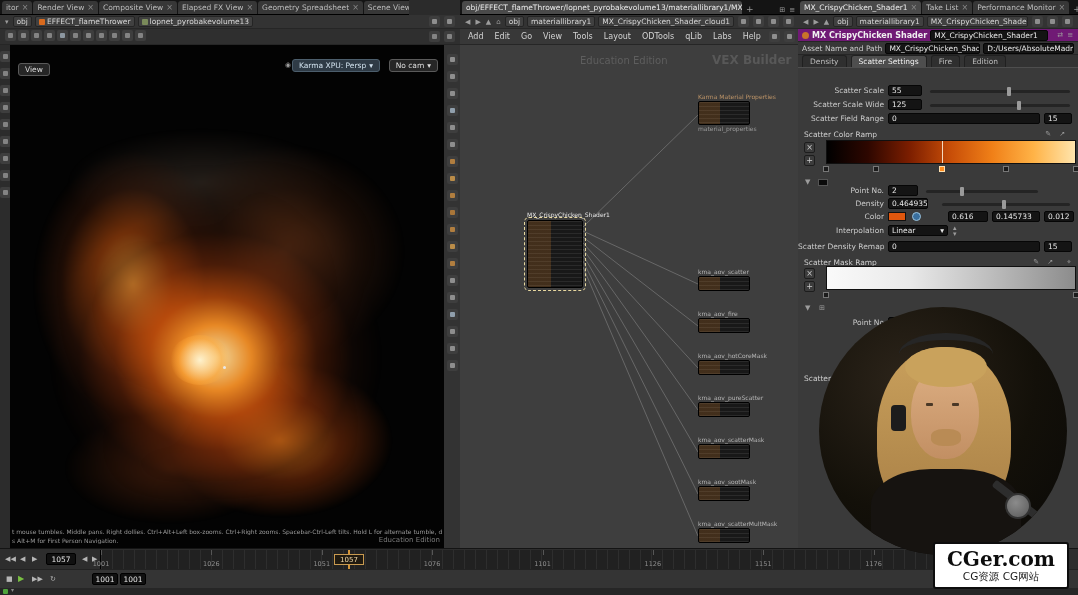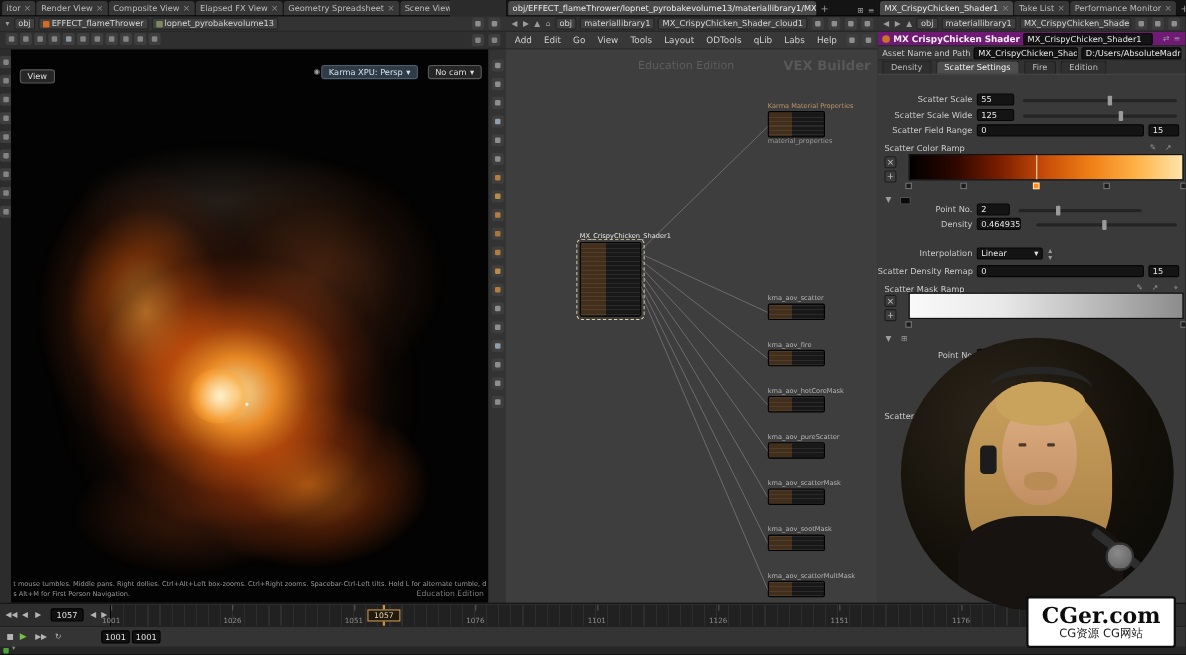--- a/index.html
+++ b/index.html
@@ -448,20 +448,34 @@
     <div class="prow" style="top:129px">
       <span class="plabel">Density</span>
       <span class="field" style="left:90px;top:1px;width:40px">
           <span>0.464935</span>
         </span>
       <span class="slider" style="left:144px;right:8px;top:6px">
           <span class="handle" style="left:46.5%"></span>
         </span>
     </div>
 
+    <div class="prow" style="top:142px">
+      <span class="plabel">Color</span>
+      <span class="abs" style="left: 90px; top: 2px; width: 18px; height: 9px; border: 1px solid rgb(17, 17, 17); background-color: rgb(224, 87, 14);"></span>
+      <span class="abs" style="left:114px;top:2px;width:9px;height:9px;border-radius:50%;background:#3a6f9e;border:1px solid #9cc4dd"></span>
+      <span class="field" style="left:150px;top:1px;width:40px">
+          <span>0.616</span>
+        </span>
+      <span class="field" style="left:194px;top:1px;width:48px">
+          <span>0.145733</span>
+        </span>
+      <span class="field" style="left:246px;top:1px;width:30px">
+          <span>0.012</span>
+        </span>
+    </div>
 
     <div class="prow" style="top:156px">
       <span class="plabel">Interpolation</span>
       <span class="field" style="left:90px;top:1px;width:60px;justify-content:space-between">
           <span>Linear</span>
           <span>▾</span>
         </span>
       <span class="glyph abs" style="left:154px;top:0">▴</span>
       <span class="glyph abs" style="left:154px;top:6px">▾</span>
     </div>

